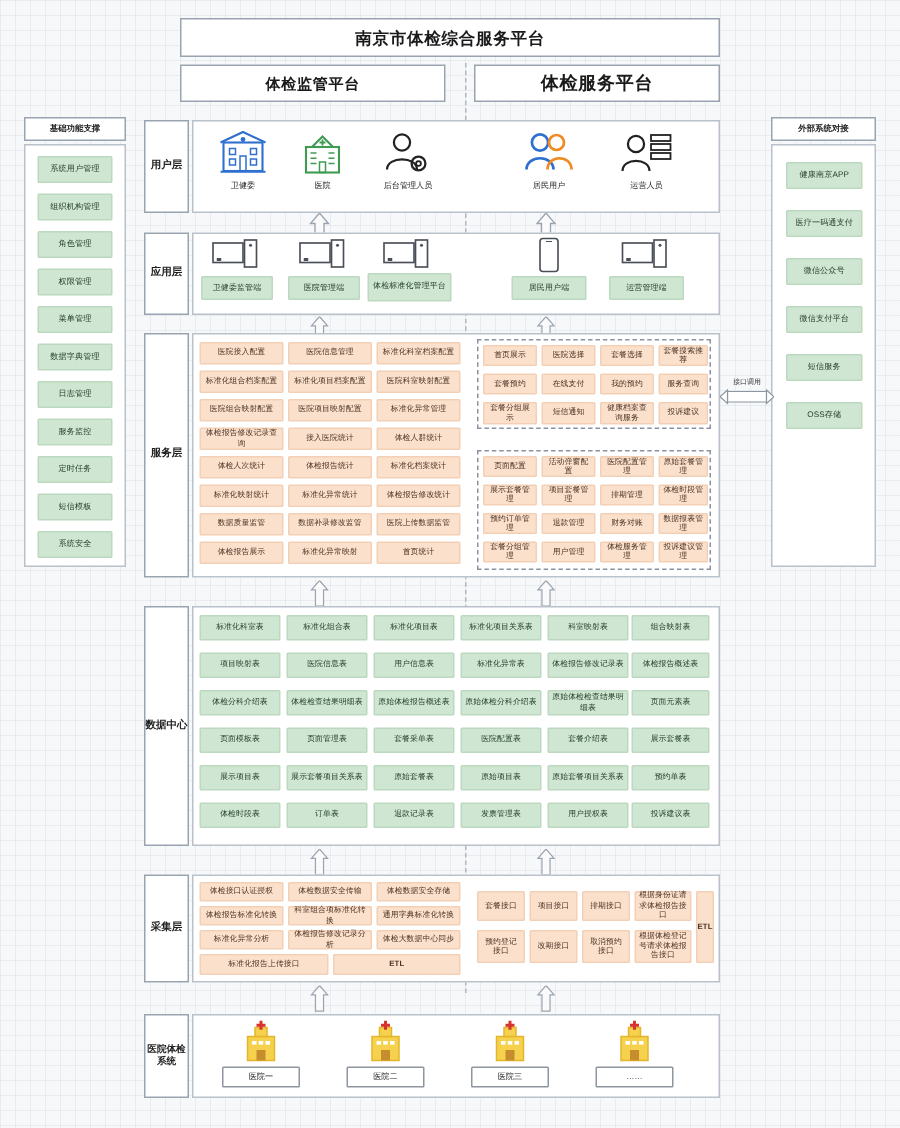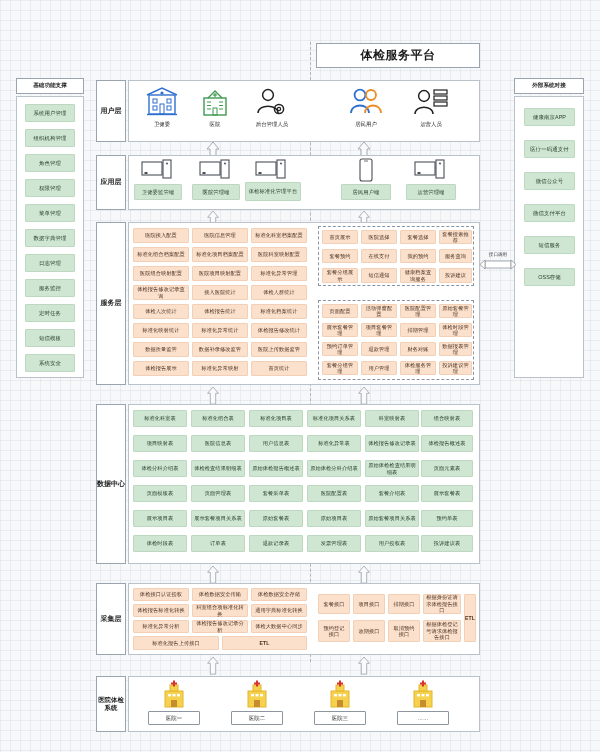--- a/index.html
+++ b/index.html
@@ -78,21 +78,27 @@
   .icon-wrap{position:absolute;display:flex;align-items:center;justify-content:center;}
 </style>
 </head>
 <body>
 
 <div class="grid-bg"></div>
 <div class="canvas">
 
   <div class="divider" style="left:310px;top:42px;height:620px;"></div>
 
-
+  <div class="wbox title-box" style="position:absolute;left:120px;top:12px;width:360px;height:26px;">
+    <span>南京市体检综合服务平台</span>
+  </div>
+
+  <div class="wbox title-box" style="position:absolute;left:120px;top:43px;width:177px;height:25px;font-size:10px;">
+    <span>体检监管平台</span>
+  </div>
   <div class="wbox title-box" style="position:absolute;left:316px;top:43px;width:164px;height:25px;font-size:12px;">
     <span>体检服务平台</span>
   </div>
 
   <div class="sidebar-title" style="left:16px;top:78px;width:68px;height:16px;">
     <span>基础功能支撑</span>
   </div>
   <div class="sidebar-panel" style="left:16px;top:96px;width:68px;height:282px;"></div>
   <div class="chip green" style="left:25px;top:104px;width:50px;height:18px;font-size:5.4px;">
       <span>系统用户管理</span>

